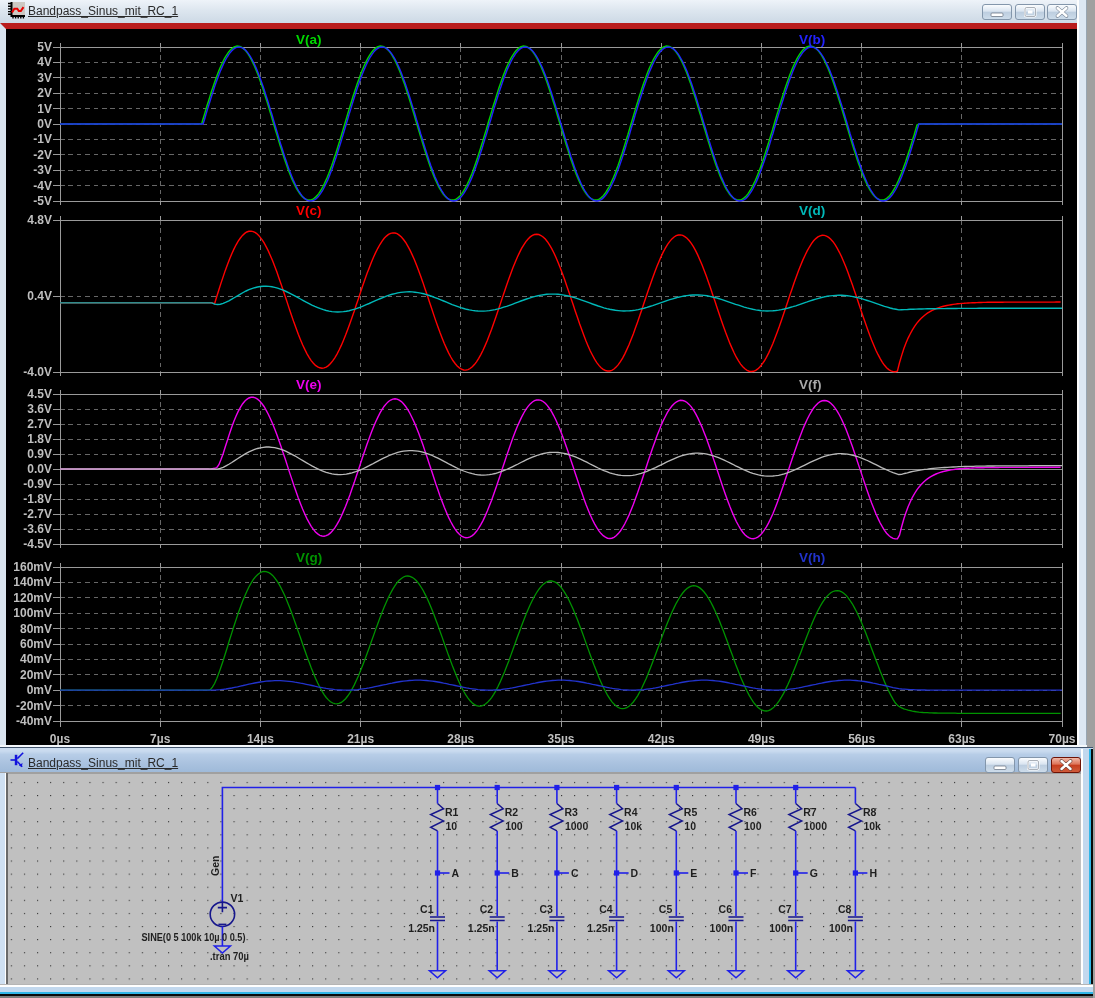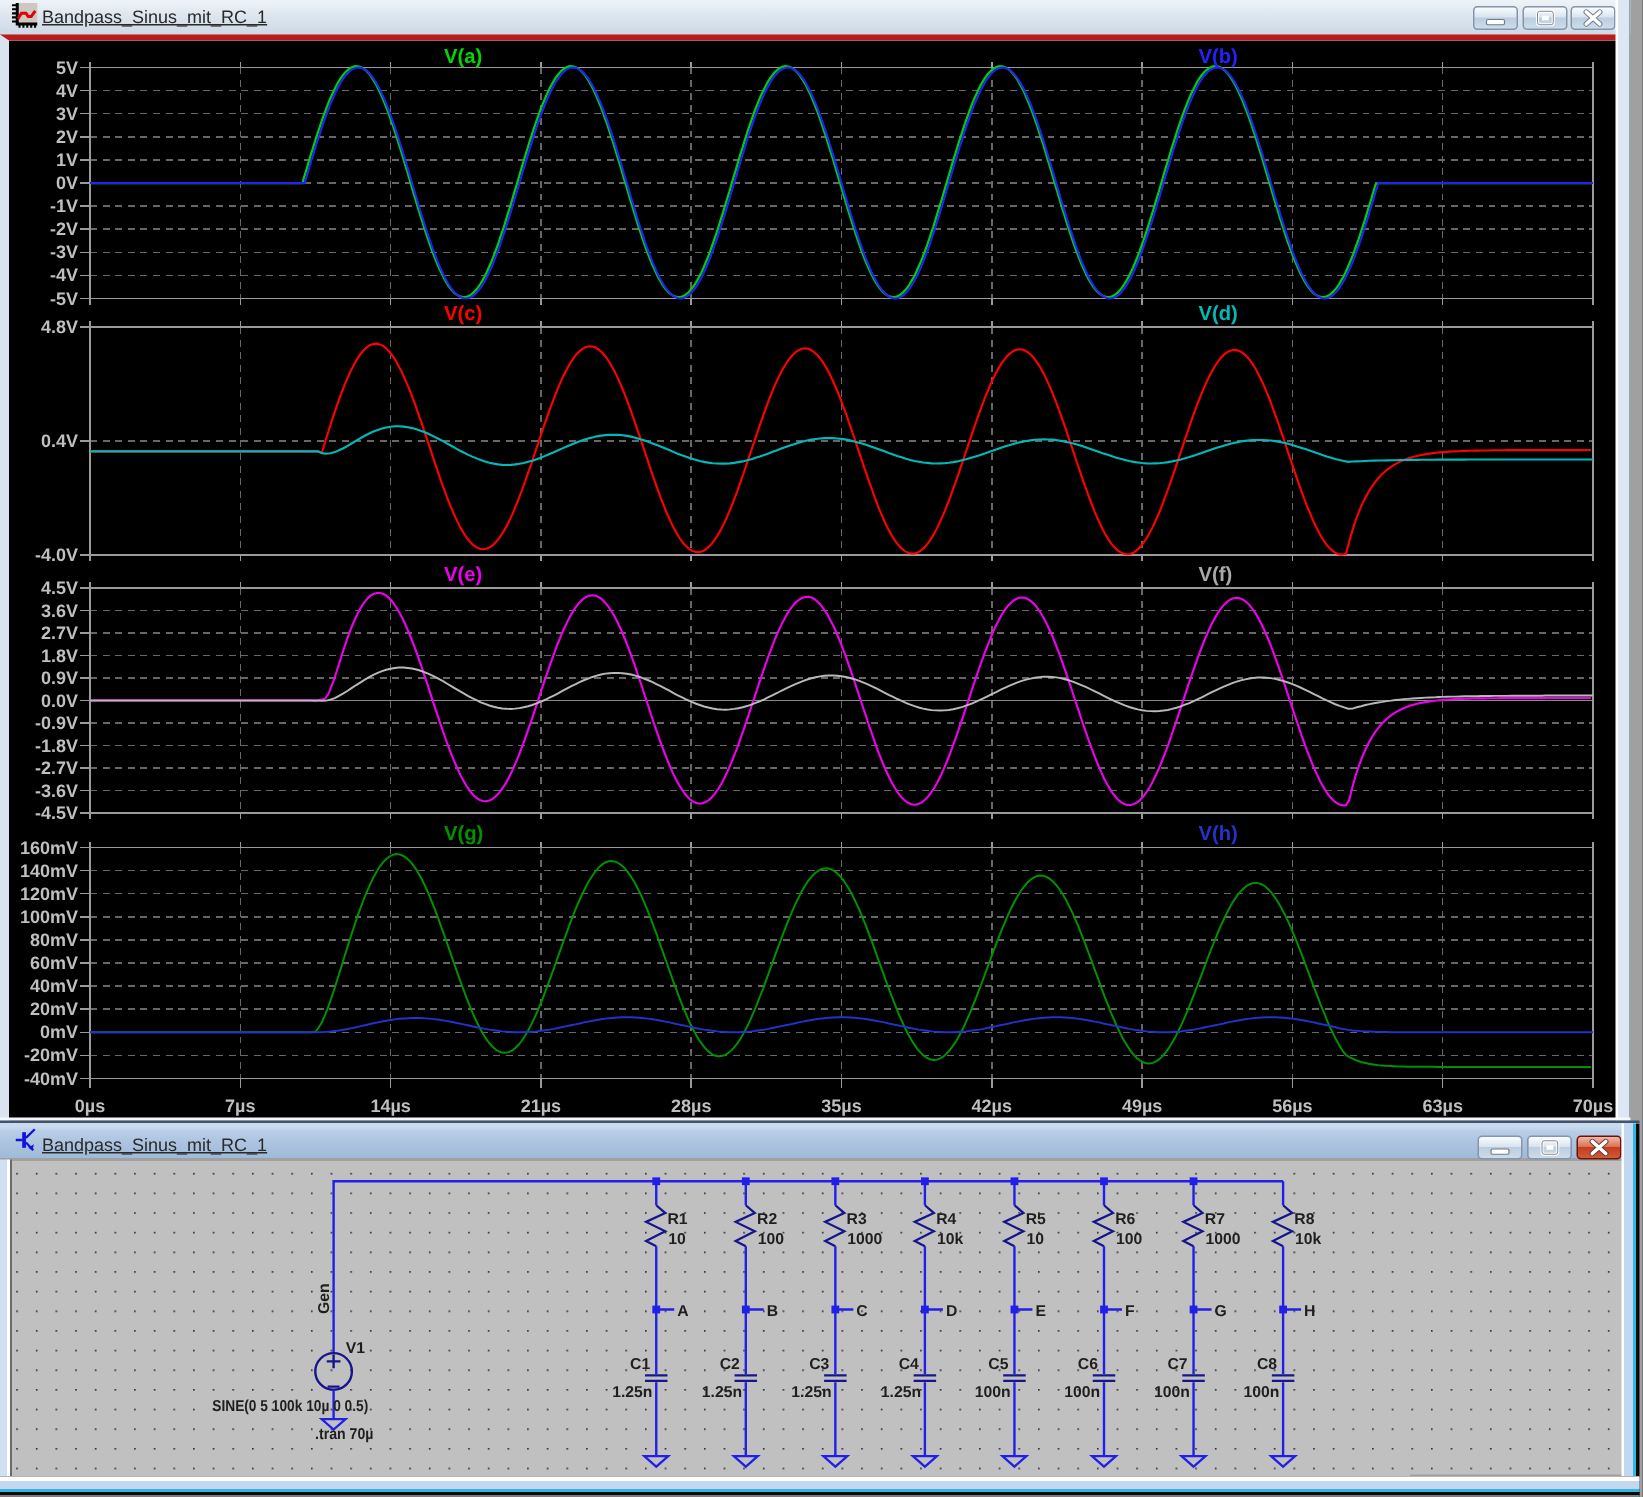--- a/index.html
+++ b/index.html
@@ -1,17 +1,17 @@
 <!DOCTYPE html>
 <html><head><meta charset="utf-8"><style>
 html,body{margin:0;padding:0;width:1095px;height:998px;overflow:hidden;background:#a0a0a0;font-family:"Liberation Sans",sans-serif;}
 .abs{position:absolute;}
 #topwin{left:0;top:0;width:1087px;height:747px;}
 #toptitle{left:0;top:0;width:1087px;height:23px;background:linear-gradient(#eef3f9,#dde6ef 45%,#cdd9e5);}
-#topclient{left:0;top:23px;width:1078px;height:742px;background:#e5e5e5;border-top:4px solid #b91c1c;border-left:6px solid #d9e4f0;box-sizing:border-box;}
+#topclient{left:0;top:23px;width:1078px;height:742px;background:#22c55e;border-top:6px solid #b91c1c;border-left:6px solid #d9e4f0;box-sizing:border-box;}
 #topright{left:1077px;top:0;width:10px;height:747px;background:linear-gradient(90deg,#fdfdfd 0 2px,#dce7f3 2px 9px,#97a5b2 9px 10px);}
 #topbot{left:0;top:745px;width:1087px;height:2px;background:#f4f8fc;}
 #botwin{left:0;top:747px;width:1093px;height:251px;}
 #bottitle{left:0;top:0;width:1093px;height:25px;background:linear-gradient(#41546d 0 1.5px,#cadbef 1.5px 4px,#b7cde7 30%,#aac2df 65%,#9fbad9);}
 #botclient{left:8px;top:27px;width:932px;height:210px;background:#c0c0c0;}
 #botleft{left:0;top:26px;width:8px;height:225px;background:linear-gradient(90deg,#cfe0f2 0 5px,#fff 5px 6.5px,#6a6a6a 6.5px 8px);}
 #botright{left:1081px;top:2px;width:12px;height:249px;background:linear-gradient(90deg,#fff 0 1.5px,#c2d8ee 1.5px 8px,#31b6e7 8px 10px,#0a0a0a 10px 12px);}
 #botbottom{left:0;top:237px;width:1093px;height:14px;background:linear-gradient(#b5b5b5 0 1px,#fff 1px 3.5px,#c2d8ee 3.5px 8.5px,#31b6e7 8.5px 10.5px,#0a0a0a 10.5px 12.5px,#7c7c7c 12.5px);}
 .title-text{font-size:12px;color:#2a2a2a;text-decoration:underline;}
 .btn{position:absolute;width:30px;height:16px;border:1px solid #8396ab;border-radius:3px;box-sizing:border-box;background:linear-gradient(#fafcfe,#d9e4f0 45%,#bccddf 50%,#cddcea);}

